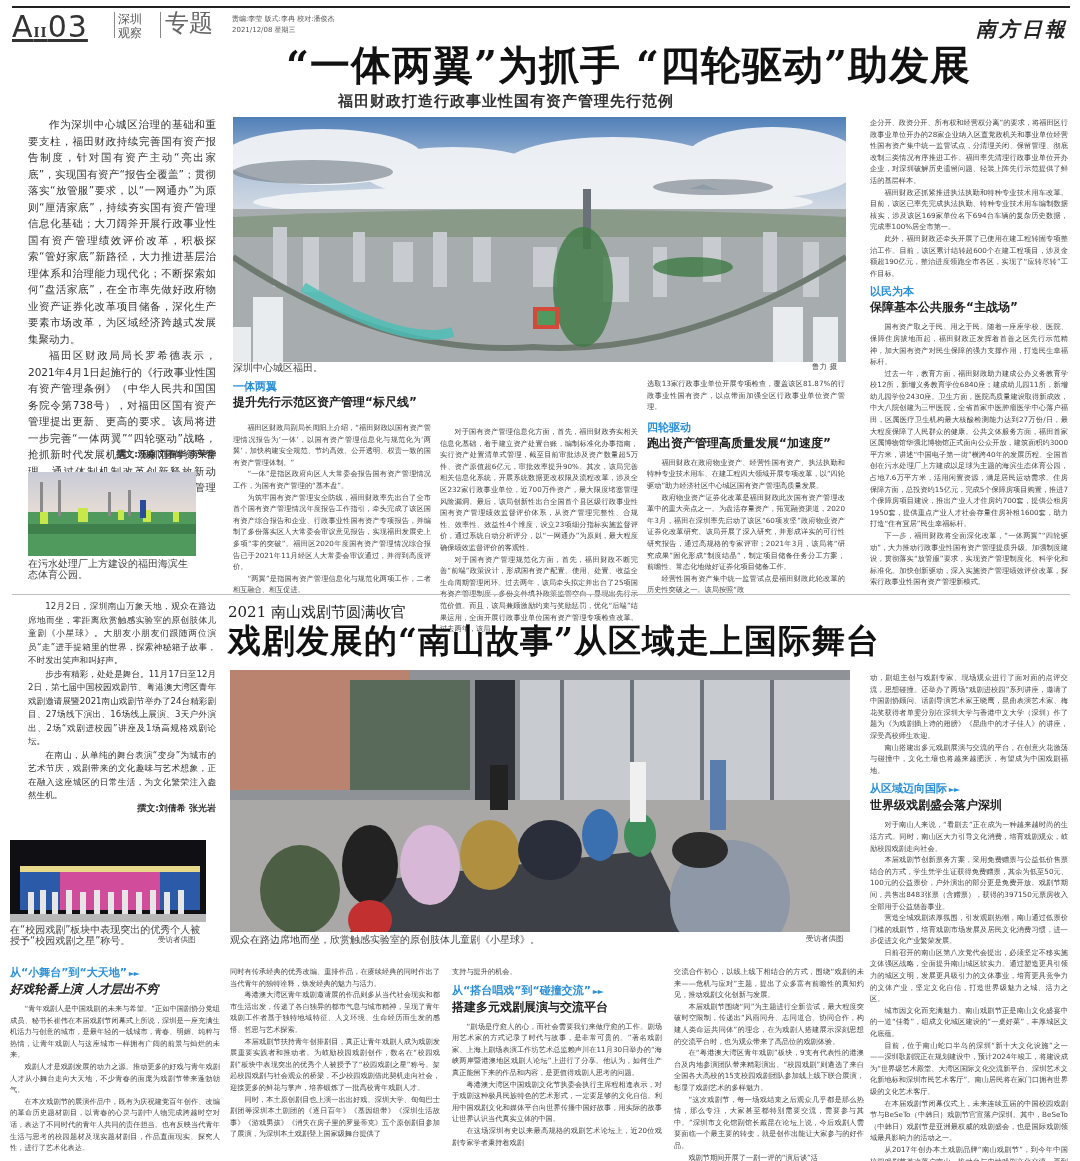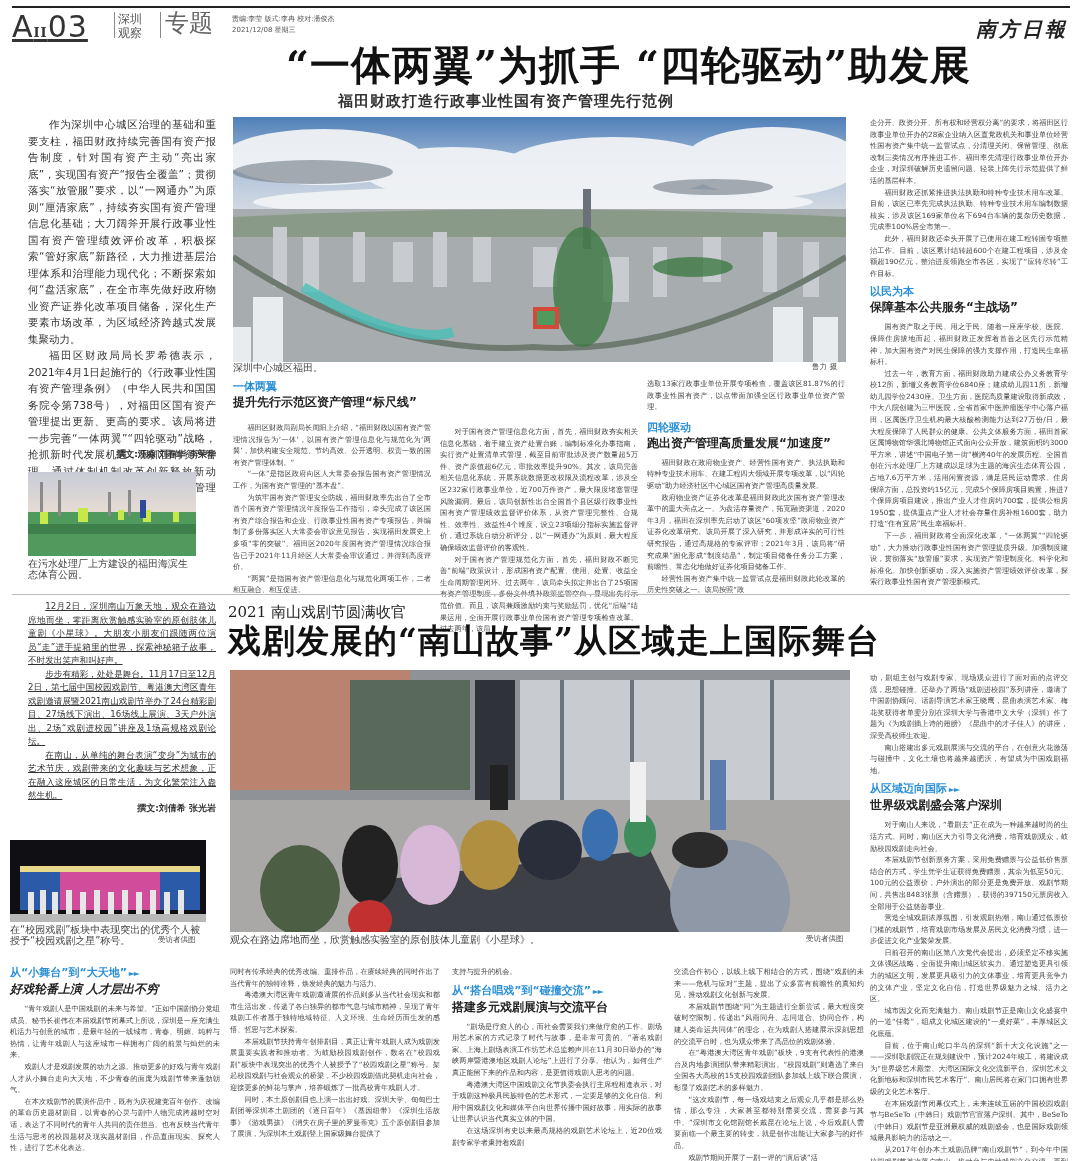--- a/index.html
+++ b/index.html
@@ -173,21 +173,21 @@
   <p>此外，福田财政还牵头开展了已使用在建工程转固专项整治工作。目前，该区累计结转超600个在建工程项目，涉及金额超190亿元，整治进度领跑全市各区，实现了“应转尽转”工作目标。</p>
   <div class="kicker" style="margin-top: 6px; color: rgb(42, 143, 214);">以民为本</div>
   <div class="sechead" style="margin-bottom:6px;">保障基本公共服务“主战场”</div>
   <p>国有资产取之于民、用之于民。随着一座座学校、医院、保障住房拔地而起，福田财政正发挥着首善之区先行示范精神，加大国有资产对民生保障的强力支撑作用，打造民生幸福标杆。</p>
   <p>过去一年，教育方面，福田财政助力建成公办义务教育学校12所，新增义务教育学位6840座；建成幼儿园11所，新增幼儿园学位2430座。卫生方面，医院高质量建设取得新成效，中大八院创建为三甲医院，全省首家中医肿瘤医学中心落户福田，区属医疗卫生机构最大核酸检测能力达到27万份/日，最大程度保障了人民群众的健康。公共文体服务方面，福田首家区属博物馆华强北博物馆正式面向公众开放，建筑面积约3000平方米，讲述“中国电子第一街”横跨40年的发展历程。全国首创在污水处理厂上方建成以足球为主题的海滨生态体育公园，占地7.6万平方米，活用闲置资源，满足居民运动需求。住房保障方面，总投资约15亿元，完成5个保障房项目购置，推进7个保障房项目建设，推出产业人才住房约700套，提供公租房1950套，提供重点产业人才社会存量住房补租1600套，助力打造“住有宜居”民生幸福标杆。</p>
   <p>下一步，福田财政将全面深化改革，“一体两翼”“四轮驱动”，大力推动行政事业性国有资产管理提质升级。加强制度建设，贯彻落实“放管服”要求，实现资产管理制度化、科学化和标准化。加快创新驱动，深入实施资产管理绩效评价改革，探索行政事业性国有资产管理新模式。</p>
 </div>
 
 <div class="hr" style="left:12px; top:594px; width:1058px;"></div>
 
-<div class="col lead" style="left:28px; top:600px; width:188px; font-size:8.6px; line-height:13.5px;text-decoration:underline;">
+<div class="col lead" style="left:28px; top:600px; width:188px; font-size:8.6px; line-height:13.5px;">
   <p>12月2日，深圳南山万象天地，观众在路边席地而坐，零距离欣赏触感实验室的原创肢体儿童剧《小星球》。大朋友小朋友们跟随两位演员“走”进手提箱里的世界，探索神秘箱子故事，不时发出笑声和叫好声。</p>
   <p>步步有精彩，处处是舞台。11月17日至12月2日，第七届中国校园戏剧节、粤港澳大湾区青年戏剧邀请展暨2021南山戏剧节举办了24台精彩剧目、27场线下演出、16场线上展演、3天户外演出、2场“戏剧进校园”讲座及1场高规格戏剧论坛。</p>
   <p>在南山，从单纯的舞台表演“变身”为城市的艺术节庆，戏剧带来的文化趣味与艺术想象，正在融入这座城区的日常生活，为文化繁荣注入盎然生机。</p>
 </div>
 <div class="abs byline" style="left:28px; top:802px; width:188px;">撰文:刘倩希   张光岩</div>
 
 <div class="abs headline2-kicker">2021 南山戏剧节圆满收官</div>
 <div class="abs headline2">戏剧发展的“南山故事”从区域走上国际舞台</div>
 
 <div class="photo" style="left:230px; top:670px; width:620px; height:262px;">

